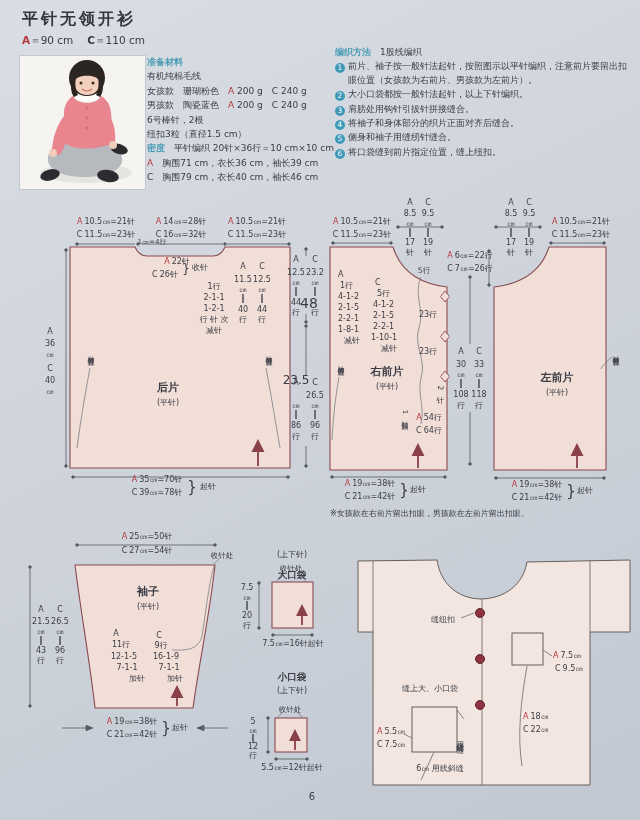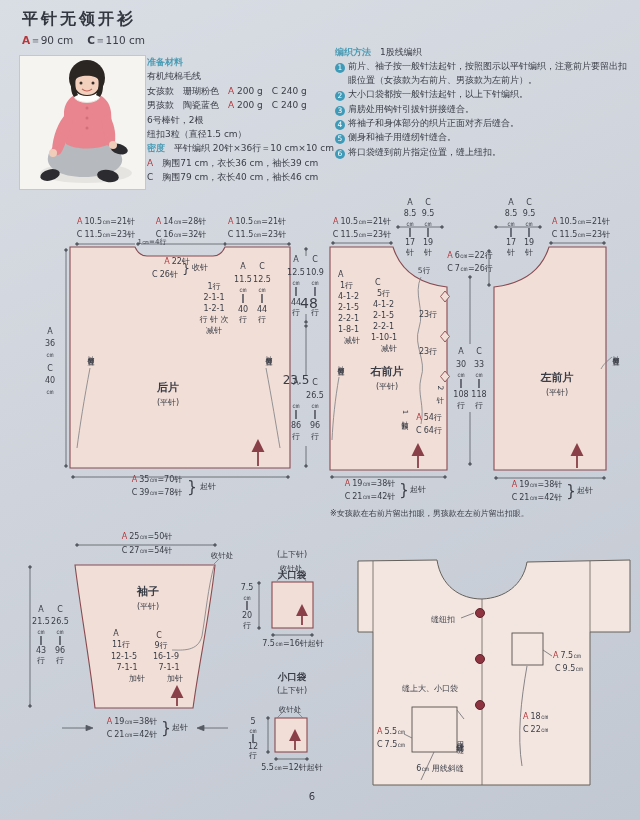--- a/index.html
+++ b/index.html
@@ -257,21 +257,21 @@
       <div class="lbl" style="left: 50px; top: 369px; font-size: 8px;">C</div>
       <div class="lbl" style="left: 50px; top: 381px; font-size: 8px;">40</div>
       <div class="lbl" style="left: 50px; top: 392px; font-size: 8px;">㎝</div>
       <div class="lbl" style="left: 157px; top: 480px; font-size: 8px;"><span class="pre c-red">A</span>35㎝=70针</div>
       <div class="lbl" style="left: 157px; top: 493px; font-size: 8px;"><span class="pre c-dark">C</span>39㎝=78针</div>
       <div class="lbl" style="left: 192px; top: 487px; font-size: 15px;">}</div>
       <div class="lbl" style="left: 208px; top: 487px; font-size: 8px;">起针</div>
       <div class="lbl c-red" style="left: 296px; top: 260px; font-size: 8px;">A</div>
       <div class="lbl" style="left: 315px; top: 260px; font-size: 8px;">C</div>
       <div class="lbl" style="left: 296px; top: 273px; font-size: 8px;">12.5</div>
-      <div class="lbl" style="left: 315px; top: 273px; font-size: 8px;">10.9</div>
+      <div class="lbl" style="left: 315px; top: 273px; font-size: 8px;">23.2</div>
       <div class="lbl" style="left: 296px; top: 283px; font-size: 8px;">㎝</div>
       <div class="lbl" style="left: 315px; top: 283px; font-size: 8px;">㎝</div>
       <div class="lbl" style="left: 296px; top: 292px; font-size: 8px;">‖</div>
       <div class="lbl" style="left: 315px; top: 292px; font-size: 8px;">‖</div>
       <div class="lbl" style="left: 296px; top: 303px; font-size: 8px;">44</div>
       <div class="lbl" style="left: 309px; top: 303px; font-size: 14px;">48</div>
       <div class="lbl" style="left: 296px; top: 313px; font-size: 8px;">行</div>
       <div class="lbl" style="left: 315px; top: 313px; font-size: 8px;">行</div>
       <div class="lbl c-red" style="left: 296px; top: 383px; font-size: 8px;">A</div>
       <div class="lbl" style="left: 315px; top: 383px; font-size: 8px;">C</div>

